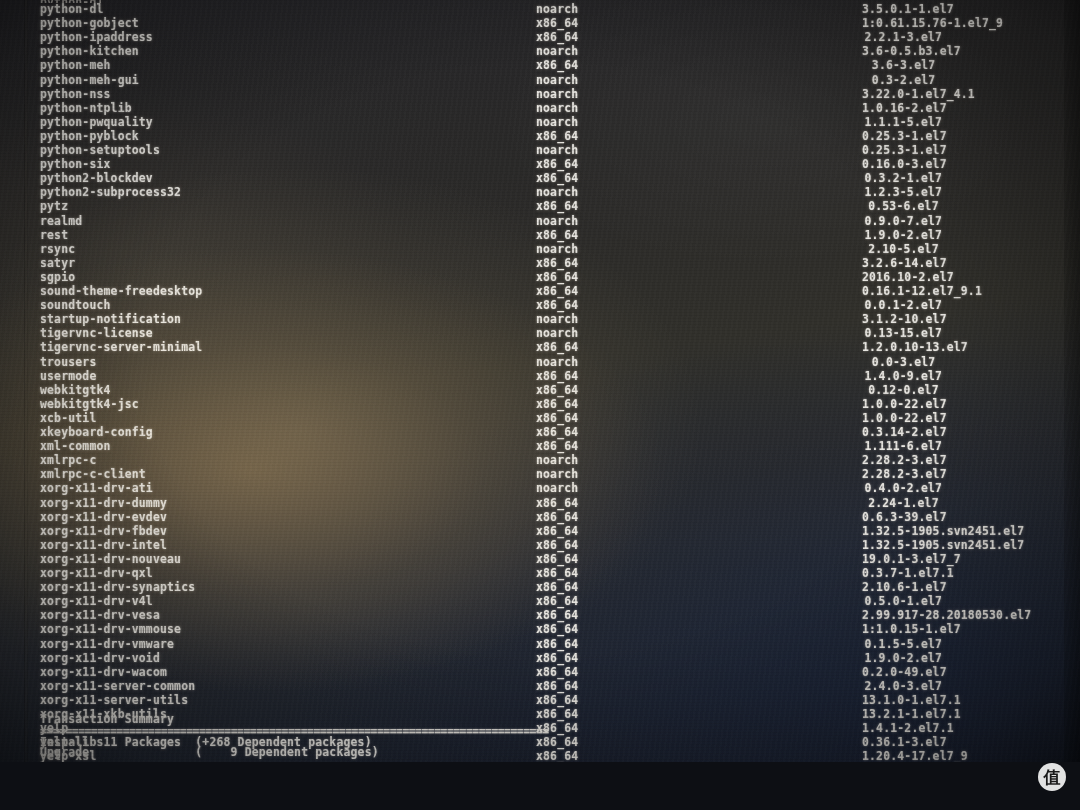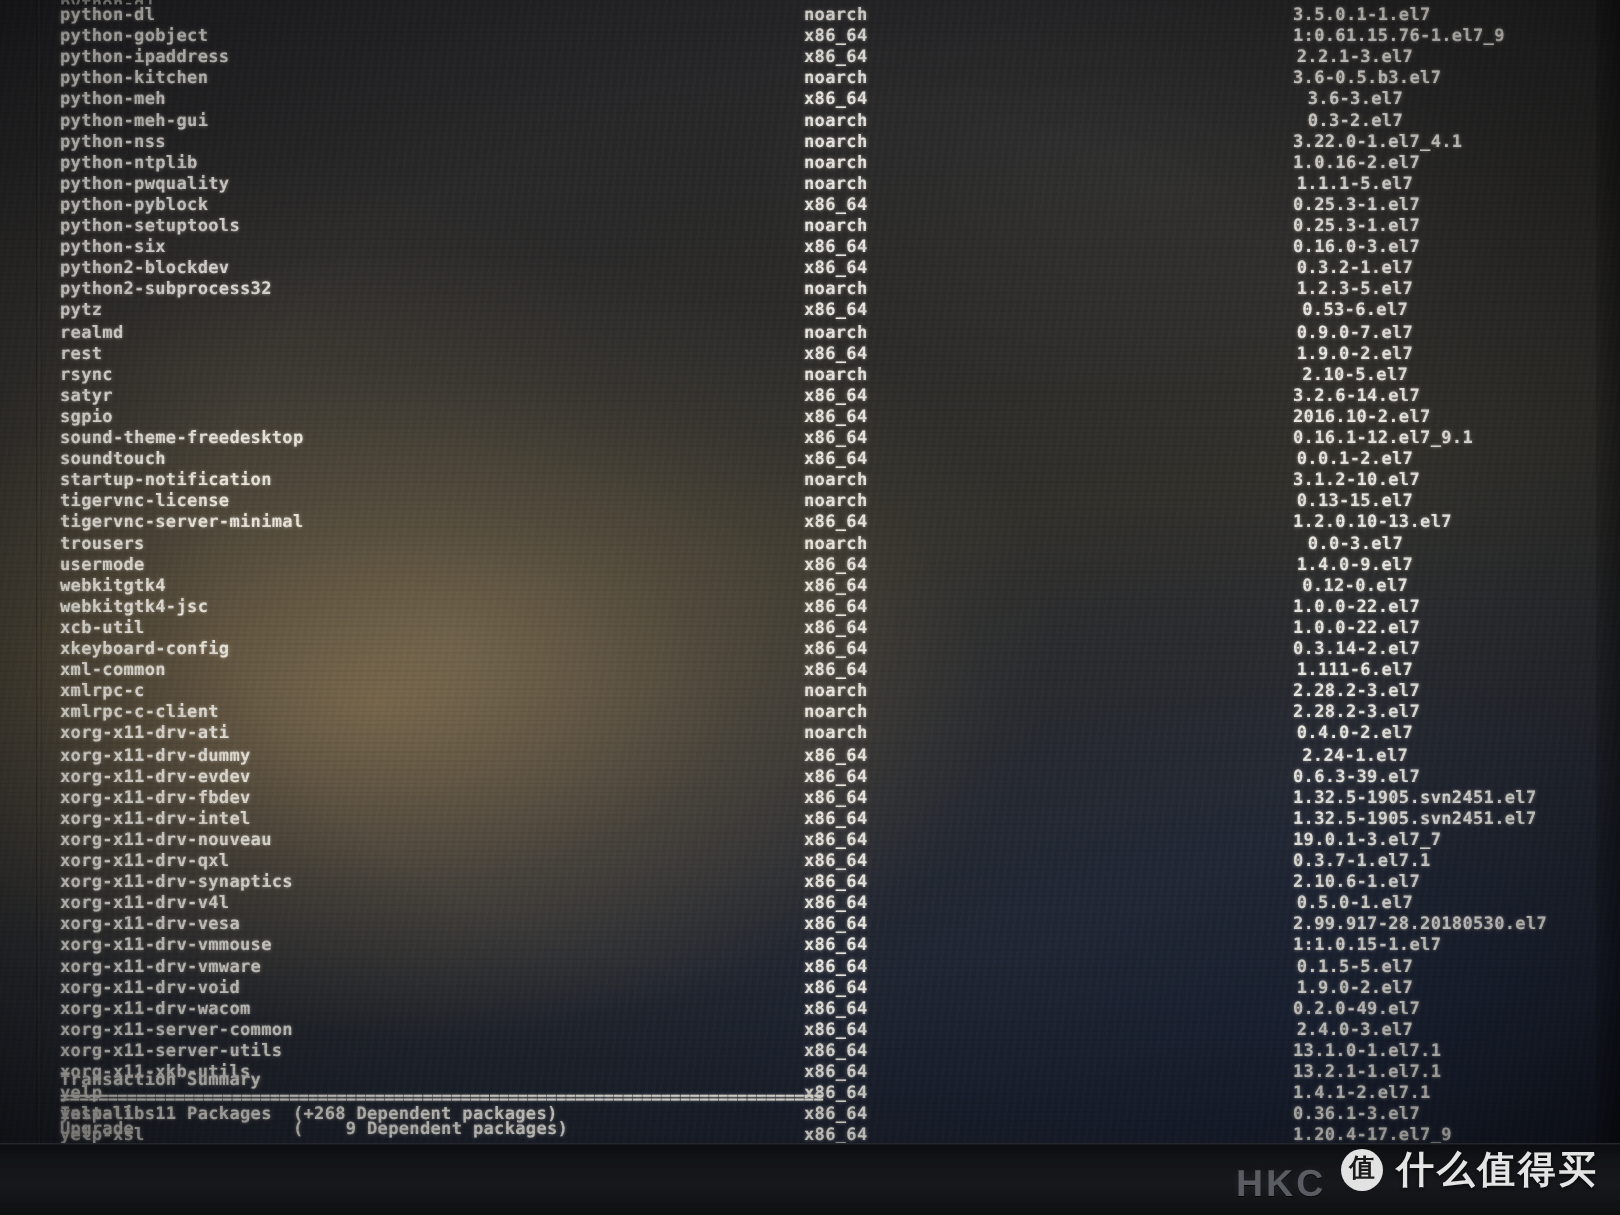--- a/index.html
+++ b/index.html
@@ -230,22 +230,18 @@
       <div id="dep-section"></div>
       <div id="summary-block"><div class="heading" style="position: absolute; top: 712px;">Transaction Summary</div><div class="rule" style="position: absolute; top: 724px;">================================================================================</div><div class="plain" style="position: absolute; top: 735px;">Install  11 Packages  (+268 Dependent packages)</div><div class="plain" style="position: absolute; top: 745px;">Upgrade               (    9 Dependent packages)</div></div>
     </div>
 
     <div id="scanlines"></div>
     <div id="moire"></div>
     <div id="glare"></div>
     <div id="vignette"></div>
   </div>
 
-  <div id="bezel">
-    <div id="brand">HKC</div>
-  </div>
 
   <div id="watermark">
     <div id="wm-badge">值</div>
-    <div id="wm-text">什么值得买</div>
   </div>
 
 </div>
 
 </body></html>

